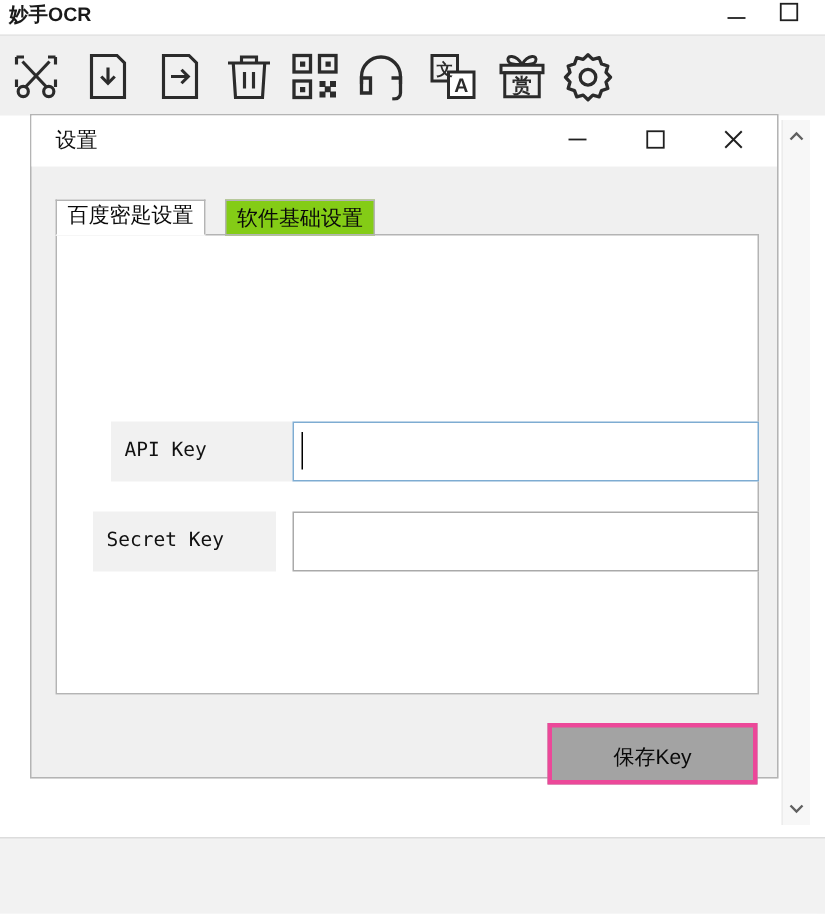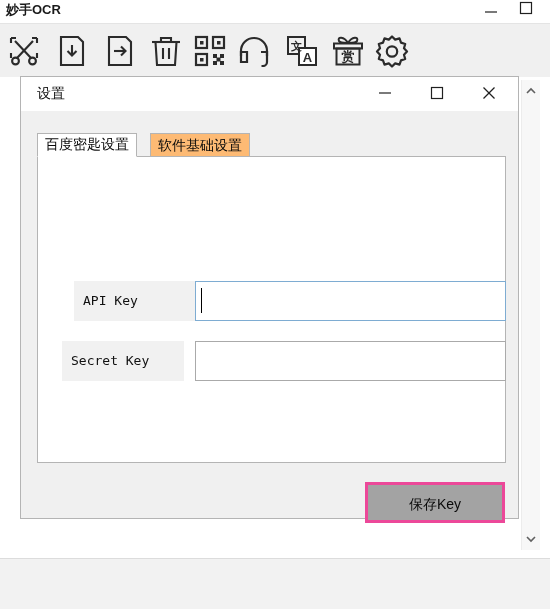--- a/index.html
+++ b/index.html
@@ -125,21 +125,21 @@
   }
   .tab.active {
     left: 0;
     background: #ffffff;
     border-bottom: 1px solid #ffffff;
     z-index: 3;
     font-family: Liberation Mono, monospace;
   }
   .tab.inactive {
     left: 113px;
-    background: #fdba74;
+    background: #84cc16;
     border-bottom: 1px solid #b4b4b4;
     z-index: 2;
   }
 
   #tab-panel {
     position: absolute;
     left: 16px; top: 79px;
     width: 469px; height: 307px;
     background: #ffffff;
     border: 1px solid #b4b4b4;

